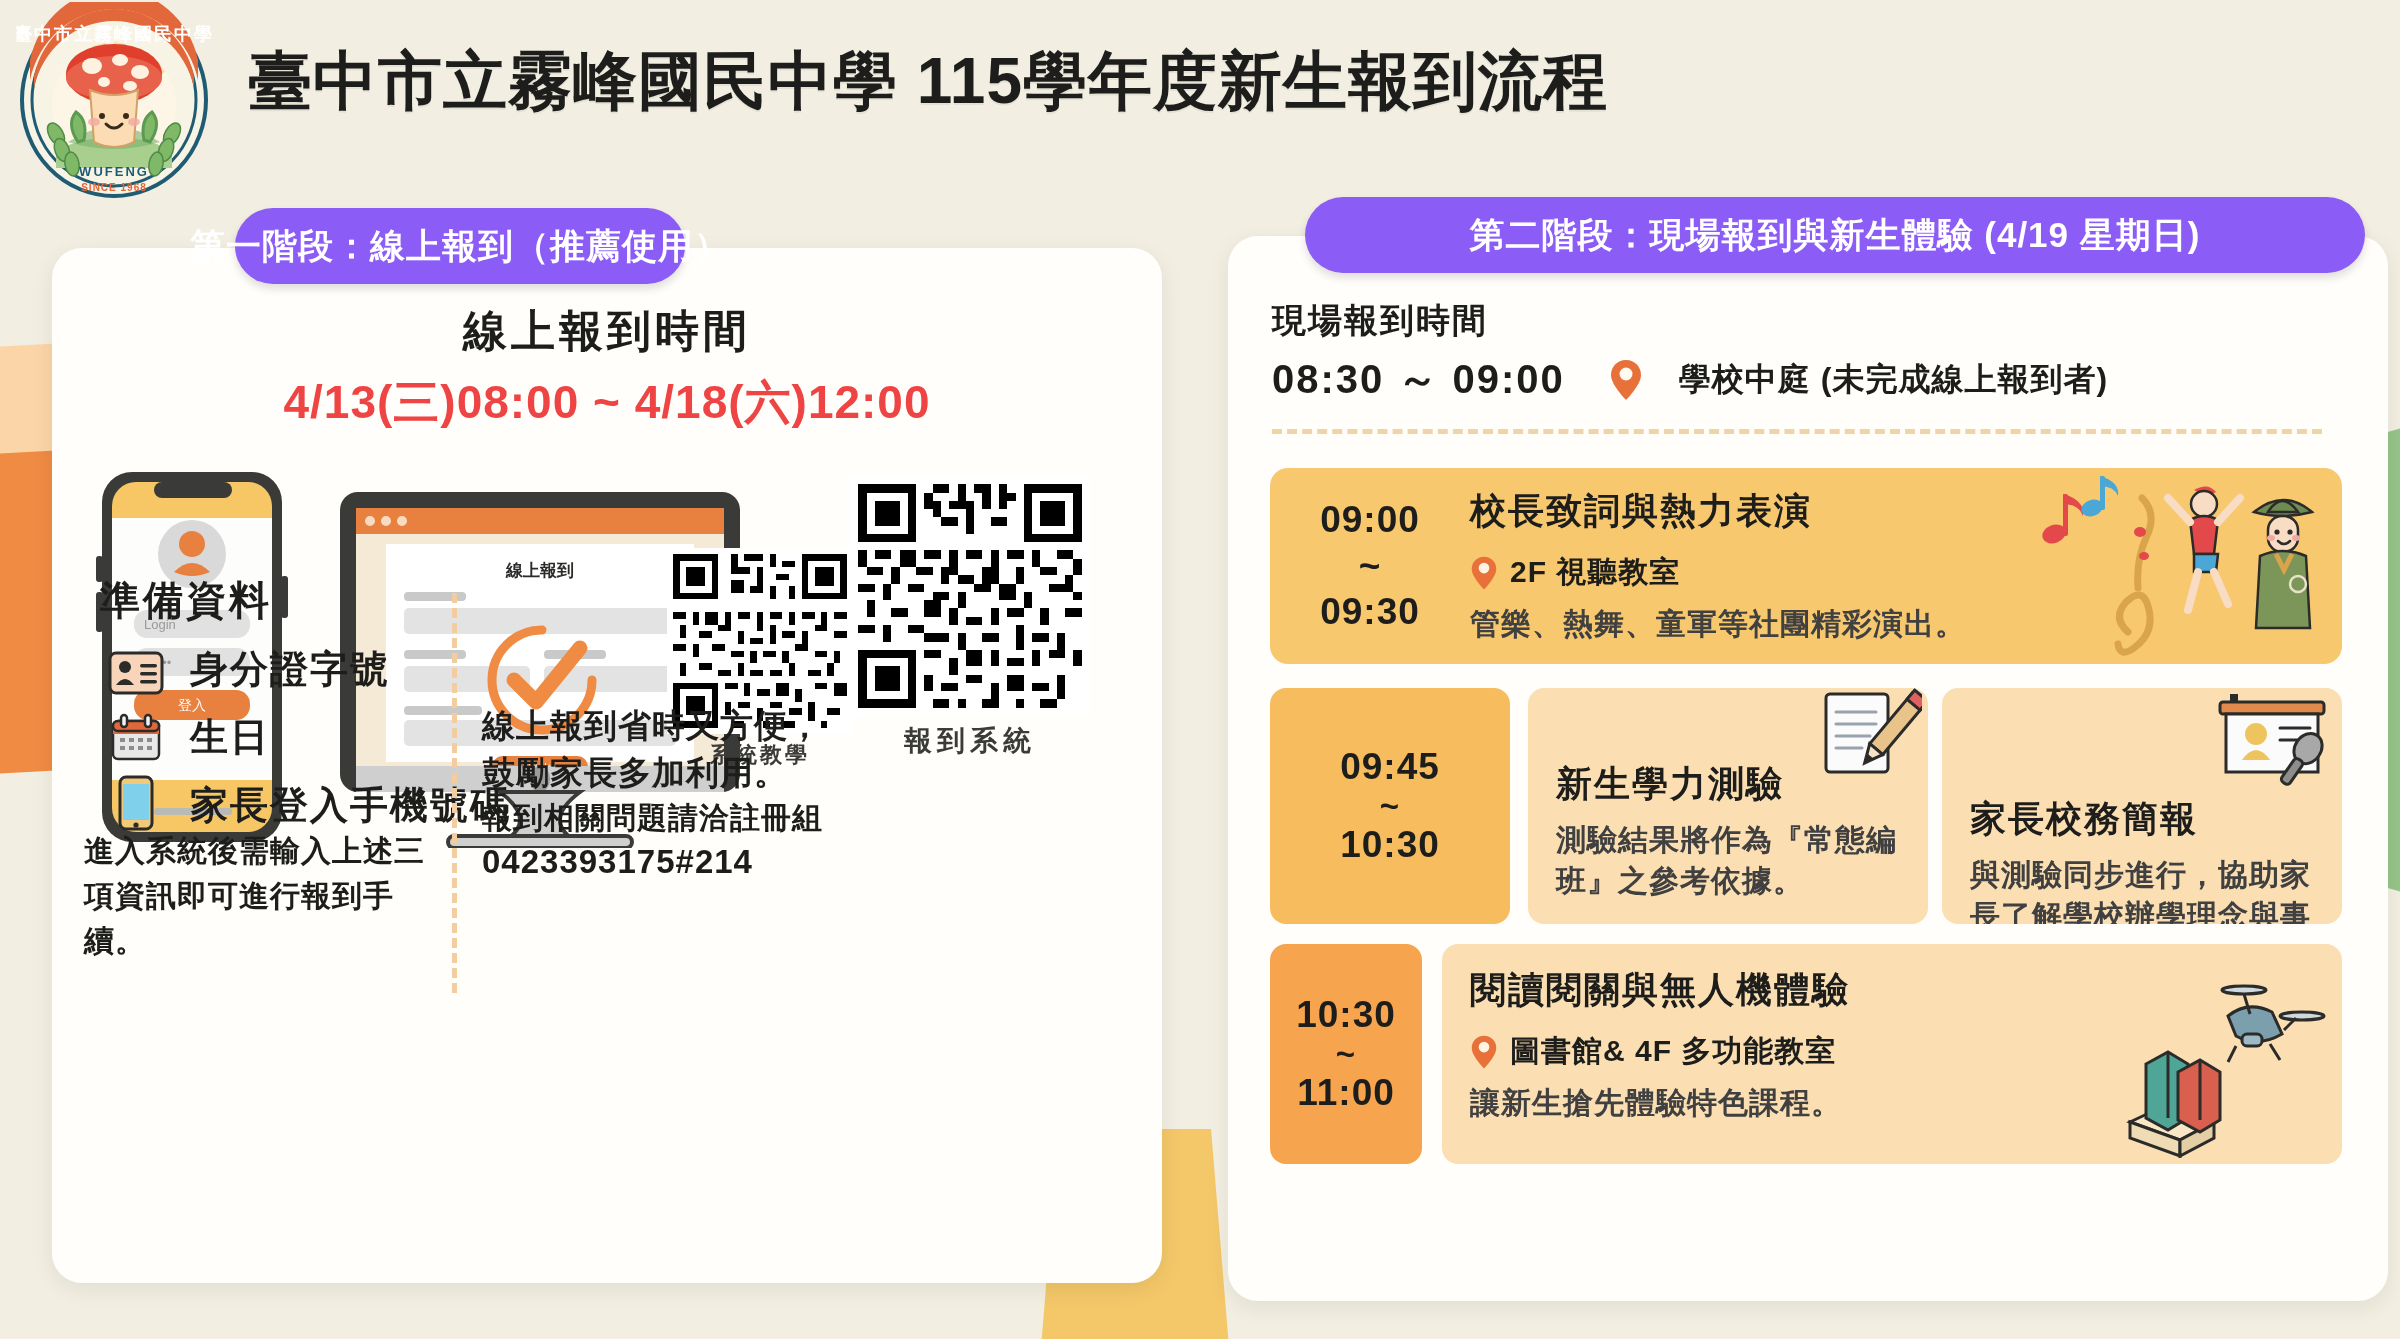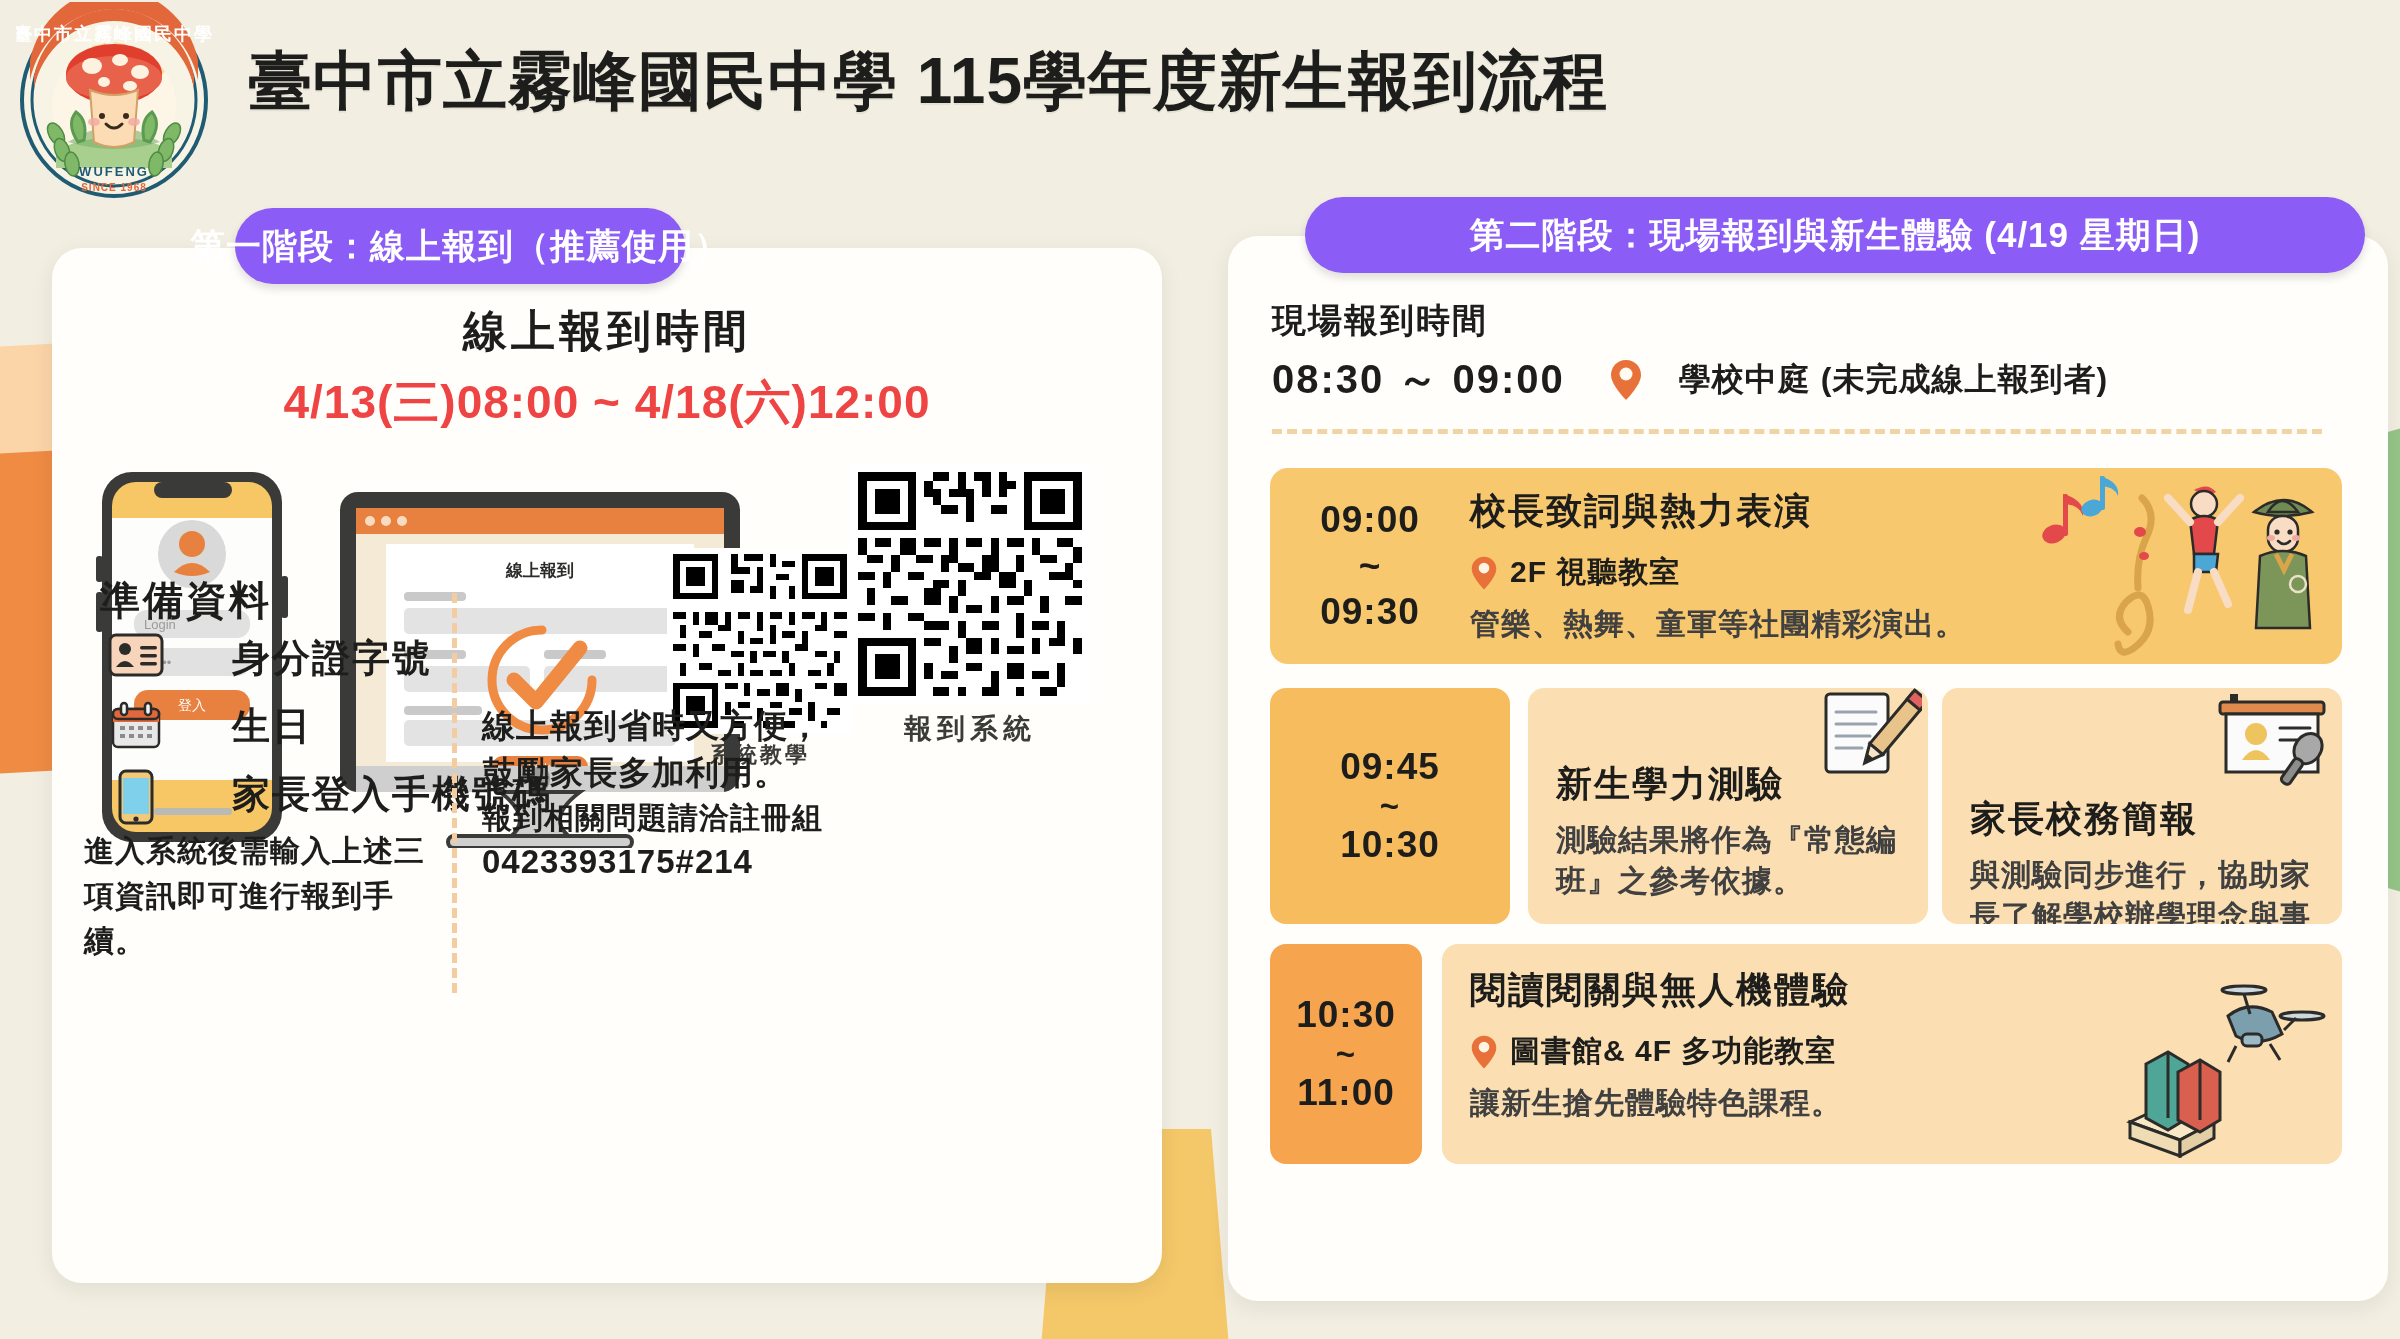--- a/index.html
+++ b/index.html
@@ -81,36 +81,36 @@
   .left-daterange {
     position: absolute; left: 0; top: 124px; width: 100%;
     text-align: center; font-size: 46px; font-weight: bold; color: #ef4444;
     letter-spacing: 1px;
   }
 
   
   .devices { position: absolute; left: 40px; top: 218px; }
 
   
-  .qr-block-1 { position: absolute; left: 783px; top: 216px; width: 270px; text-align: center; }
+  .qr-block-1 { position: absolute; left: 783px; top: 228px; width: 270px; text-align: center; }
   .qr-block-2 { position: absolute; left: 590px; top: 300px; width: 236px; text-align: center; }
   .qr-caption {
     font-size: 28px; color: #3b3b38; font-weight: bold;
     letter-spacing: 5px; margin-top: 6px;
     font-family: "Liberation Serif", "DejaVu Serif", serif;
   }
   .qr-caption.small { font-size: 22px; letter-spacing: 3px; }
 
   
   .prep-title {
     position: absolute; left: 48px; top: 325px;
     font-size: 40px; font-weight: bold; color: #1d1d1b; letter-spacing: 3px;
   }
   .prep-list { position: absolute; left: 52px; top: 385px; }
-  .prep-item { display: flex; align-items: flex-start; height: 62px; margin-bottom: 6px; gap: 42px; }
+  .prep-item { display: flex; align-items: flex-end; height: 62px; margin-bottom: 6px; }
   .prep-item .icon { width: 64px; display: flex; justify-content: center; align-items: center; }
   .prep-item .lbl { font-size: 38px; font-weight: bold; color: #1d1d1b; margin-left: 22px; letter-spacing: 2px; }
 
   .prep-note {
     position: absolute; left: 32px; top: 580px; width: 360px;
     font-size: 30px; font-weight: bold; color: #1d1d1b; line-height: 1.5; letter-spacing: 1px;
   }
 
   
   .v-dashed {

